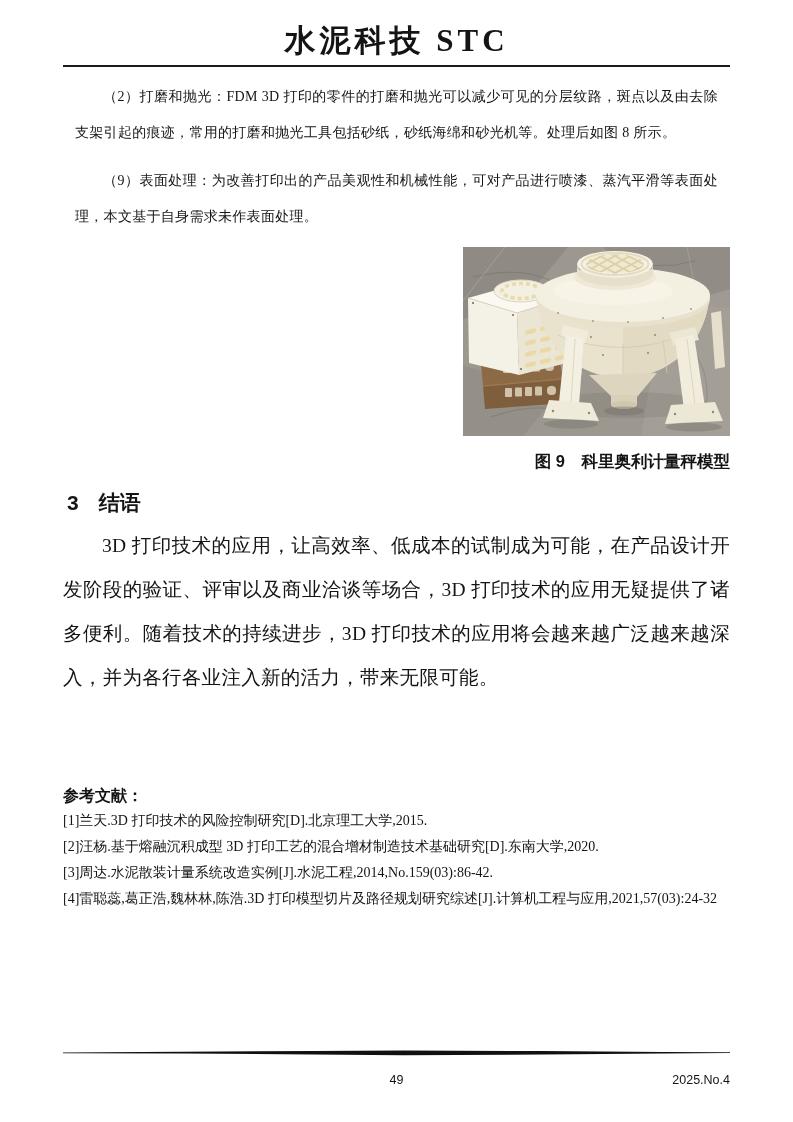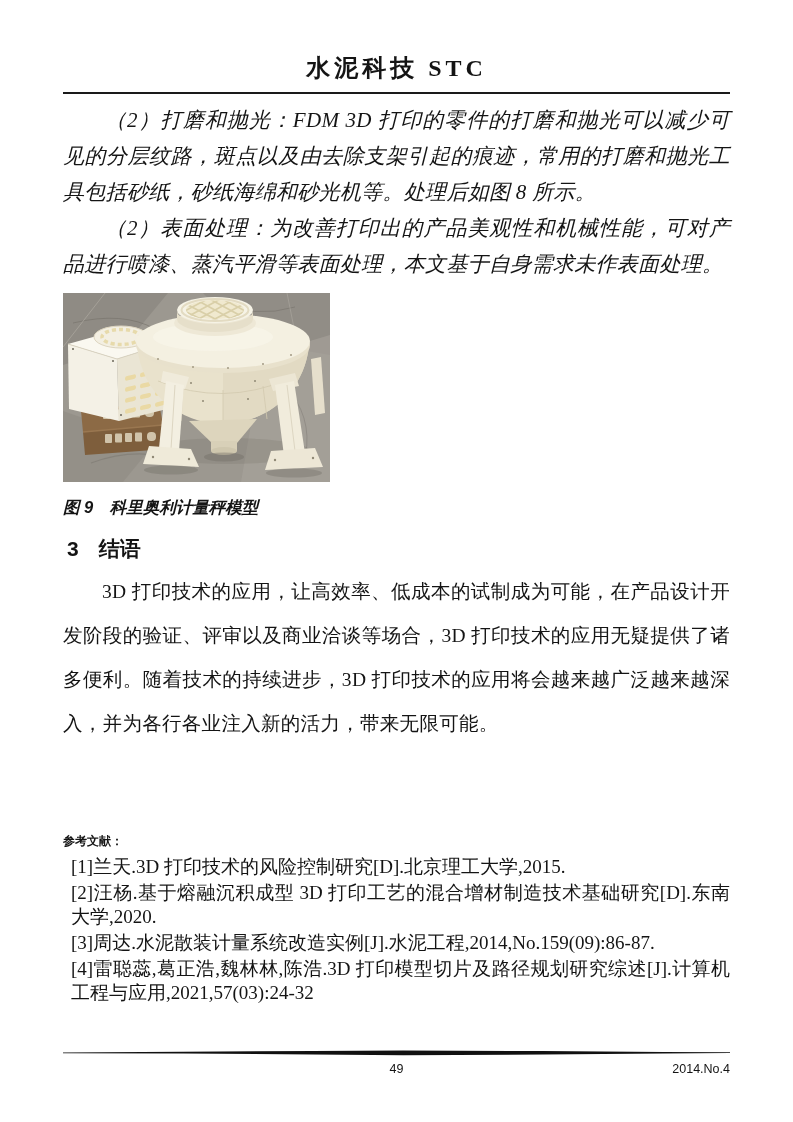--- a/index.html
+++ b/index.html
@@ -8,47 +8,45 @@
     width:793px;height:1122px;
     margin:0 auto;
     background:#ffffff;
     color:#141414;
     font-family:"Liberation Serif","DejaVu Serif",serif;
     overflow:hidden;
     box-sizing:border-box;
     padding:0 63px;
   }
   .journal-title{
-    margin:52px 0 0 0;
+    margin:25px 0 0 0;
     text-align:center;
-    font-size:24px;
+    font-size:31px;
     font-weight:bold;
     letter-spacing:4px;
     line-height:32px;
   }
   .header-rule{
     margin-top:8px;
     border:none;
     border-top:2px solid #1a1a1a;
     height:0;
   }
   .body-text{margin-top:5px;}
   .body-par{
-    margin:0;
-    font-size:21px;
+    margin:12px;
+    font-size:14px;
     line-height:36px;
     text-align:justify;
     text-indent:2em;
     letter-spacing:0.3px;
-    font-style:italic;
   }
   .figure-block{
     margin:11px 0 0 0;
-    text-align:left;
-    font-style:italic;
+    text-align:right;
   }
   .photo-frame{
     display:inline-block;
     width:267px;height:189px;
     line-height:0;
   }
   .figure-caption{
     margin-top:11px;
     font-family:"Liberation Sans","DejaVu Sans",sans-serif;
     font-size:16.5px;
@@ -66,58 +64,58 @@
   .conclusion-par{
     margin:7px 0 0 0;
     font-size:19.5px;
     line-height:44px;
     text-align:justify;
     text-indent:2em;
     letter-spacing:0.3px;
   }
   .references{margin-top:85px;}
   .references-heading{
-    font-family:Liberation Mono, monospace;
-    font-size:12px;
+    font-family:Liberation Sans, sans-serif;
+    font-size:16px;
     font-weight:bold;
     line-height:22px;
   }
   .reference-item{
-    margin:2px 0 0 8px;
-    font-size:19px;
+    margin:2px 0 0 0;
+    font-size:14px;
     line-height:24px;
     text-align:justify;
   }
   .page-footer{
     position:absolute;
     left:63px;right:63px;top:1050px;
     font-family:"Liberation Sans","DejaVu Sans",sans-serif;
     font-size:12.5px;
   }
   .footer-line{display:block;width:100%;height:7px;}
-  .footer-row{position:relative;height:18px;margin-top:5px;}
+  .footer-row{position:relative;height:18px;margin-top:16px;}
   .footer-page-number{
     position:absolute;left:50%;transform:translateX(-50%);
   }
   .footer-issue{position:absolute;right:0;}
 </style>
 </head>
 <body>
 
 <div class="page">
 
   <header>
     <div class="journal-title">水泥科技 STC</div>
     <hr class="header-rule">
   </header>
 
   <main>
     <div class="body-text">
       <p class="body-par">（2）打磨和抛光：FDM 3D 打印的零件的打磨和抛光可以减少可见的分层纹路，斑点以及由去除支架引起的痕迹，常用的打磨和抛光工具包括砂纸，砂纸海绵和砂光机等。处理后如图 8 所示。</p>
-      <p class="body-par">（2）表面处理：为改善打印出的产品美观性和机械性能，可对产品进行喷漆、蒸汽平滑等表面处理，本文基于自身需求未作表面处理。</p>
+      <p class="body-par">（9）表面处理：为改善打印出的产品美观性和机械性能，可对产品进行喷漆、蒸汽平滑等表面处理，本文基于自身需求未作表面处理。</p>
     </div>
 
     <figure class="figure-block" style="margin-left:0;margin-right:0;">
       <div class="photo-frame" title="3D打印装配后的科里奥利计量秤模型照片">
         
         <svg width="267" height="189" viewBox="0 0 267 189" xmlns="http://www.w3.org/2000/svg">
           <defs>
             <clipPath id="hc">
                 <ellipse cx="152" cy="17" rx="29" ry="9.5"></ellipse>
               </clipPath>
@@ -266,28 +264,28 @@
 
     <h2 class="section-heading">
       <span class="section-number">3</span><span>结语</span>
     </h2>
     <p class="conclusion-par">3D 打印技术的应用，让高效率、低成本的试制成为可能，在产品设计开发阶段的验证、评审以及商业洽谈等场合，3D 打印技术的应用无疑提供了诸多便利。随着技术的持续进步，3D 打印技术的应用将会越来越广泛越来越深入，并为各行各业注入新的活力，带来无限可能。</p>
 
     <section class="references">
       <div class="references-heading">参考文献：</div>
       <p class="reference-item">[1]兰天.3D 打印技术的风险控制研究[D].北京理工大学,2015.</p>
       <p class="reference-item">[2]汪杨.基于熔融沉积成型 3D 打印工艺的混合增材制造技术基础研究[D].东南大学,2020.</p>
-      <p class="reference-item">[3]周达.水泥散装计量系统改造实例[J].水泥工程,2014,No.159(09):86-87.</p>
+      <p class="reference-item">[3]周达.水泥散装计量系统改造实例[J].水泥工程,2014,No.159(03):86-42.</p>
       <p class="reference-item">[4]雷聪蕊,葛正浩,魏林林,陈浩.3D 打印模型切片及路径规划研究综述[J].计算机工程与应用,2021,57(03):24-32</p>
     </section>
   </main>
 
   <footer class="page-footer">
     <svg class="footer-line" viewBox="0 0 667 7" preserveAspectRatio="none">
       <polygon fill="#111111" points="0,2.6 120,1.8 250,0.9 340,0.6 480,1.0 600,1.9 667,2.3 667,3.1 600,3.4 480,4.6 340,5.2 250,4.5 120,3.6 0,3.3"></polygon>
     </svg>
     <div class="footer-row">
       <span class="footer-page-number">49</span>
-      <span class="footer-issue">2014.No.4</span>
+      <span class="footer-issue">2025.No.4</span>
     </div>
   </footer>
 
 </div>
 
 </body></html>

